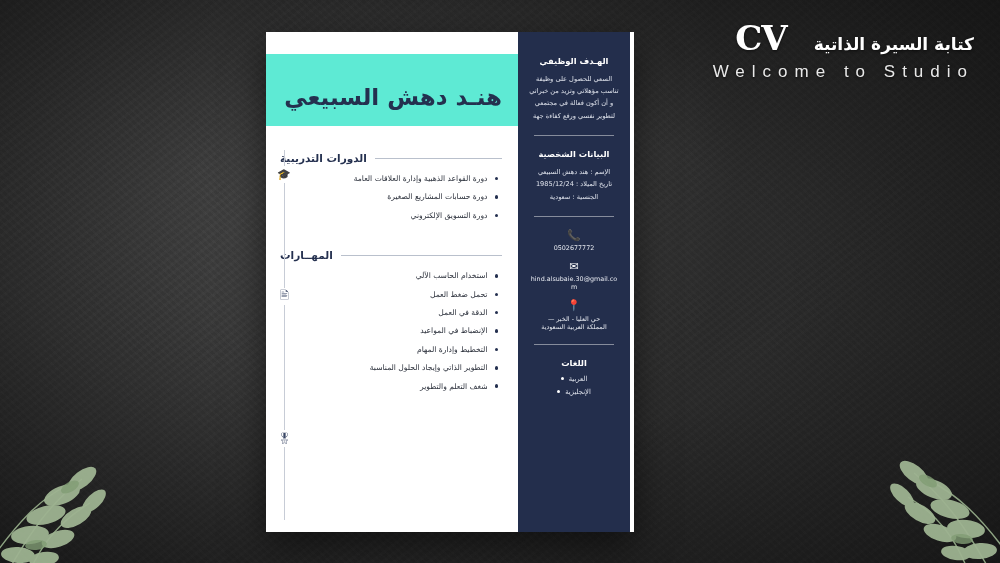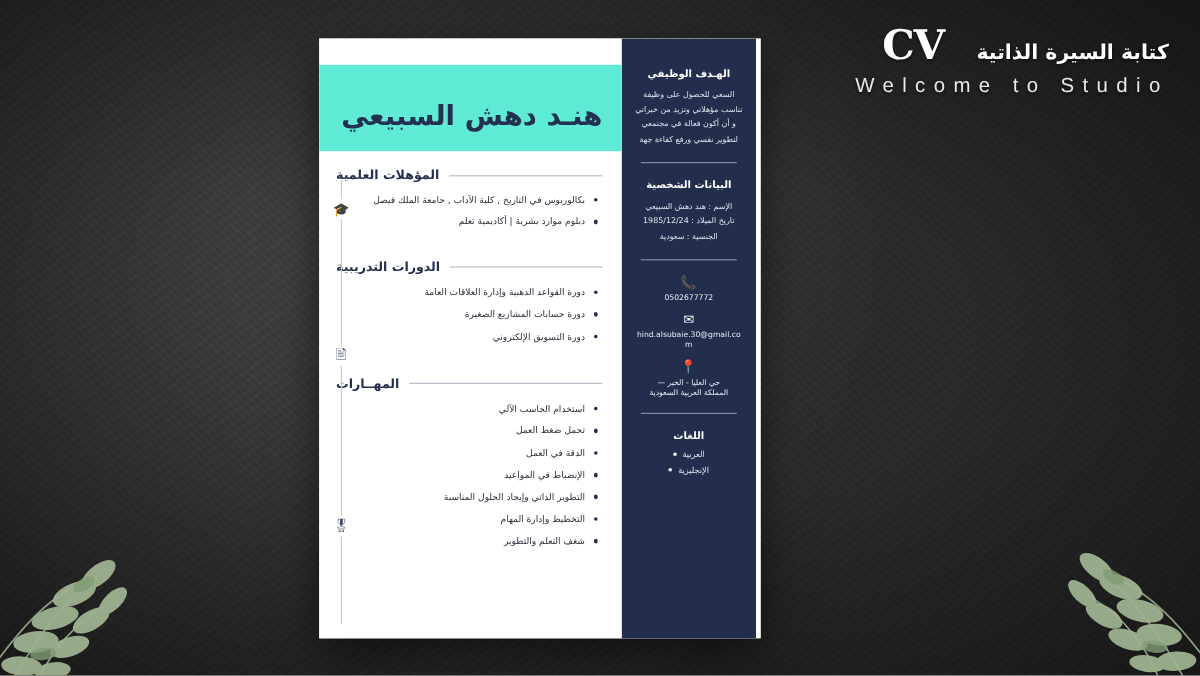--- a/index.html
+++ b/index.html
@@ -277,36 +277,20 @@
 
       <div class="rail"></div>
       <div class="rail-icon" style="top:134px">🎓</div>
       <div class="rail-icon" style="top:256px">🖹</div>
       <div class="rail-icon" style="top:398px">🎖</div>
 
       <div class="name-band">
         <div class="cv-name">هنـد دهش السبيعي</div>
       </div>
 
-      <div class="section">
-        <div class="section-head">
-          <span class="section-title">المؤهلات العلمية</span>
-          <span class="section-rule"></span>
-        </div>
-        <ul class="bullets">
-          <li>
-            <span class="dot"></span>
-            <span class="txt">بكالوريوس في التاريخ , كلية الآداب , جامعة الملك فيصل</span>
-          </li>
-          <li>
-            <span class="dot"></span>
-            <span class="txt">دبلوم موارد بشرية | أكاديمية تعلم</span>
-          </li>
-        </ul>
-      </div>
 
       <div class="section" style="margin-top:26px">
         <div class="section-head">
           <span class="section-title">الدورات التدريبية</span>
           <span class="section-rule"></span>
         </div>
         <ul class="bullets">
           <li>
             <span class="dot"></span>
             <span class="txt">دورة القواعد الذهبية وإدارة العلاقات العامة</span>
@@ -339,25 +323,25 @@
           <li>
             <span class="dot"></span>
             <span class="txt">الدقة في العمل</span>
           </li>
           <li>
             <span class="dot"></span>
             <span class="txt">الإنضباط في المواعيد</span>
           </li>
           <li>
             <span class="dot"></span>
+            <span class="txt">التخطيط وإدارة المهام</span>
+          </li>
+          <li>
+            <span class="dot"></span>
             <span class="txt">التطوير الذاتي وإيجاد الحلول المناسبة</span>
-          </li>
-          <li>
-            <span class="dot"></span>
-            <span class="txt">التخطيط وإدارة المهام</span>
           </li>
           <li>
             <span class="dot"></span>
             <span class="txt">شغف التعلم والتطوير</span>
           </li>
         </ul>
       </div>
     </div>
 
     <div class="cv-side">

